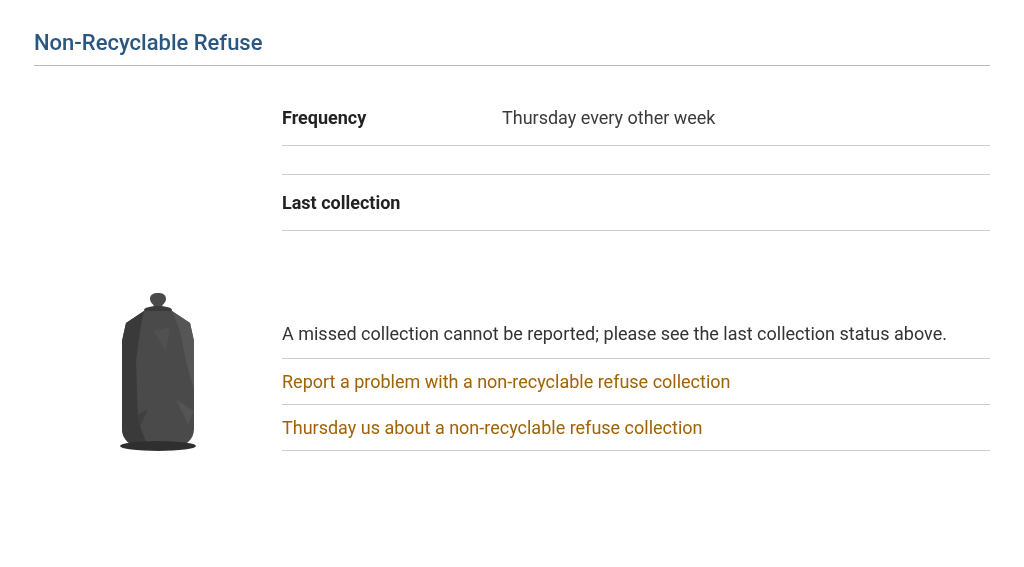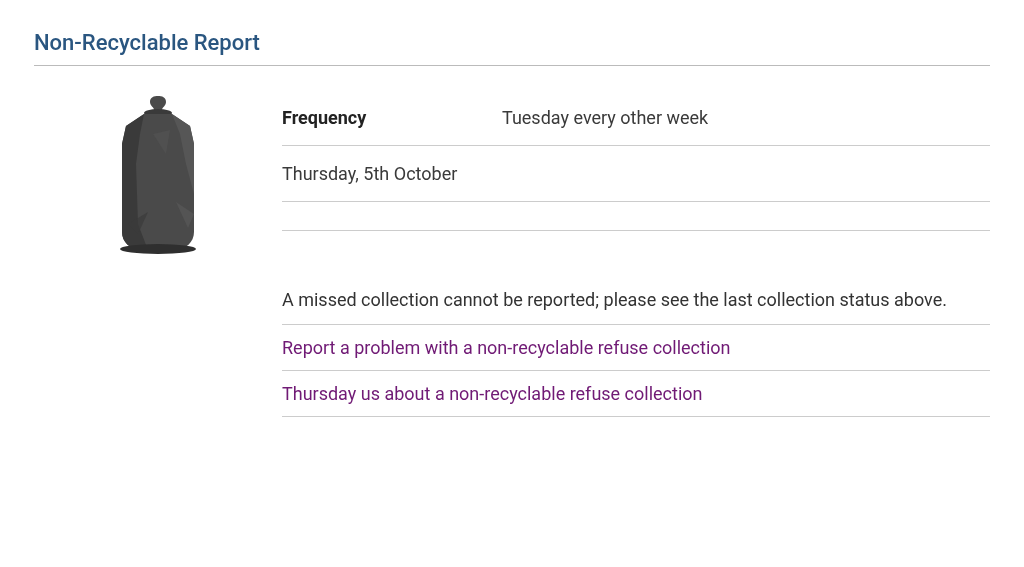--- a/index.html
+++ b/index.html
@@ -13,21 +13,21 @@
   .title {
     color: #2a5680;
     font-size: 22px;
     font-weight: 500;
     padding-bottom: 10px;
     border-bottom: 1px solid #bbb;
     margin-bottom: 24px;
   }
   .content-row {
     display: flex;
-    align-items: flex-start;
+    align-items: flex-end;
   }
   .icon-col {
     width: 248px;
     flex-shrink: 0;
     display: flex;
     justify-content: center;
     padding-top: 4px;
   }
   .details-col {
     flex: 1;
@@ -48,70 +48,70 @@
   .det-value {
     flex: 1;
     color: #3a3a3a;
   }
   .det-value a {
     color: #2a6496;
     font-weight: 700;
     text-decoration: none;
   }
   .bottom-block {
-    margin-top: 58px;
+    margin-top: 92px;
   }
   .notice {
     font-size: 18px;
     color: #333;
     padding-bottom: 14px;
     border-bottom: 1px solid #ccc;
   }
   .link-row {
     font-size: 18px;
     padding: 12px 0;
     border-bottom: 1px solid #ccc;
   }
   .link-row a {
-    color: #701a75;
+    color: #a16207;
     text-decoration: none;
   }
 </style>
 </head>
 <body>
 
-<h2 class="title">Non-Recyclable Report</h2>
+<h2 class="title">Non-Recyclable Refuse</h2>
 
 <div class="content-row">
   <div class="icon-col">
     <svg width="120" height="160" viewBox="0 0 120 160">
       <path d="M52 8 C52 3 56 2 60 2 C64 2 68 3 68 8 C68 12 64 13 64 16 L70 20 L50 20 L56 16 C56 13 52 12 52 8 Z" fill="#4a4a4a"></path>
       <ellipse cx="60" cy="19" rx="14" ry="4" fill="#3a3a3a"></ellipse>
       <path d="M46 20 L74 20 L92 32 L96 50 L96 138 C96 148 88 155 78 156 L42 156 C32 155 24 148 24 138 L24 50 L28 32 Z" fill="#4a4a4a"></path>
       <path d="M46 20 L28 32 L24 50 L24 138 C24 148 32 155 42 156 L50 156 L40 130 L38 70 L42 40 Z" fill="#3a3a3a"></path>
       <path d="M74 20 L92 32 L96 50 L96 100 L88 70 L82 40 Z" fill="#565656"></path>
       <path d="M30 130 L50 118 L40 140 Z" fill="#3a3a3a" opacity="0.7"></path>
       <path d="M96 120 L78 108 L90 134 Z" fill="#565656" opacity="0.8"></path>
       <path d="M55 40 L72 36 L68 60 Z" fill="#565656" opacity="0.5"></path>
       <ellipse cx="60" cy="155" rx="38" ry="5" fill="#2f2f2f"></ellipse>
     </svg>
   </div>
 
   <div class="details-col">
 
     <div class="det-row">
       <div class="det-label">Frequency</div>
-      <div class="det-value">Tuesday every other week</div>
+      <div class="det-value">Thursday every other week</div>
     </div>
 
     <div class="det-row">
-      <div class="det-value">Thursday, 5th October</div>
     </div>
 
     <div class="det-row">
+      <div class="det-label">Last collection</div>
     </div>
 
     <div class="bottom-block">
       <div class="notice">A missed collection cannot be reported; please see the last collection status above.</div>
       <div class="link-row">
         <a href="#">Report a problem with a non-recyclable refuse collection</a>
       </div>
       <div class="link-row">
         <a href="#">Thursday us about a non-recyclable refuse collection</a>
       </div>

